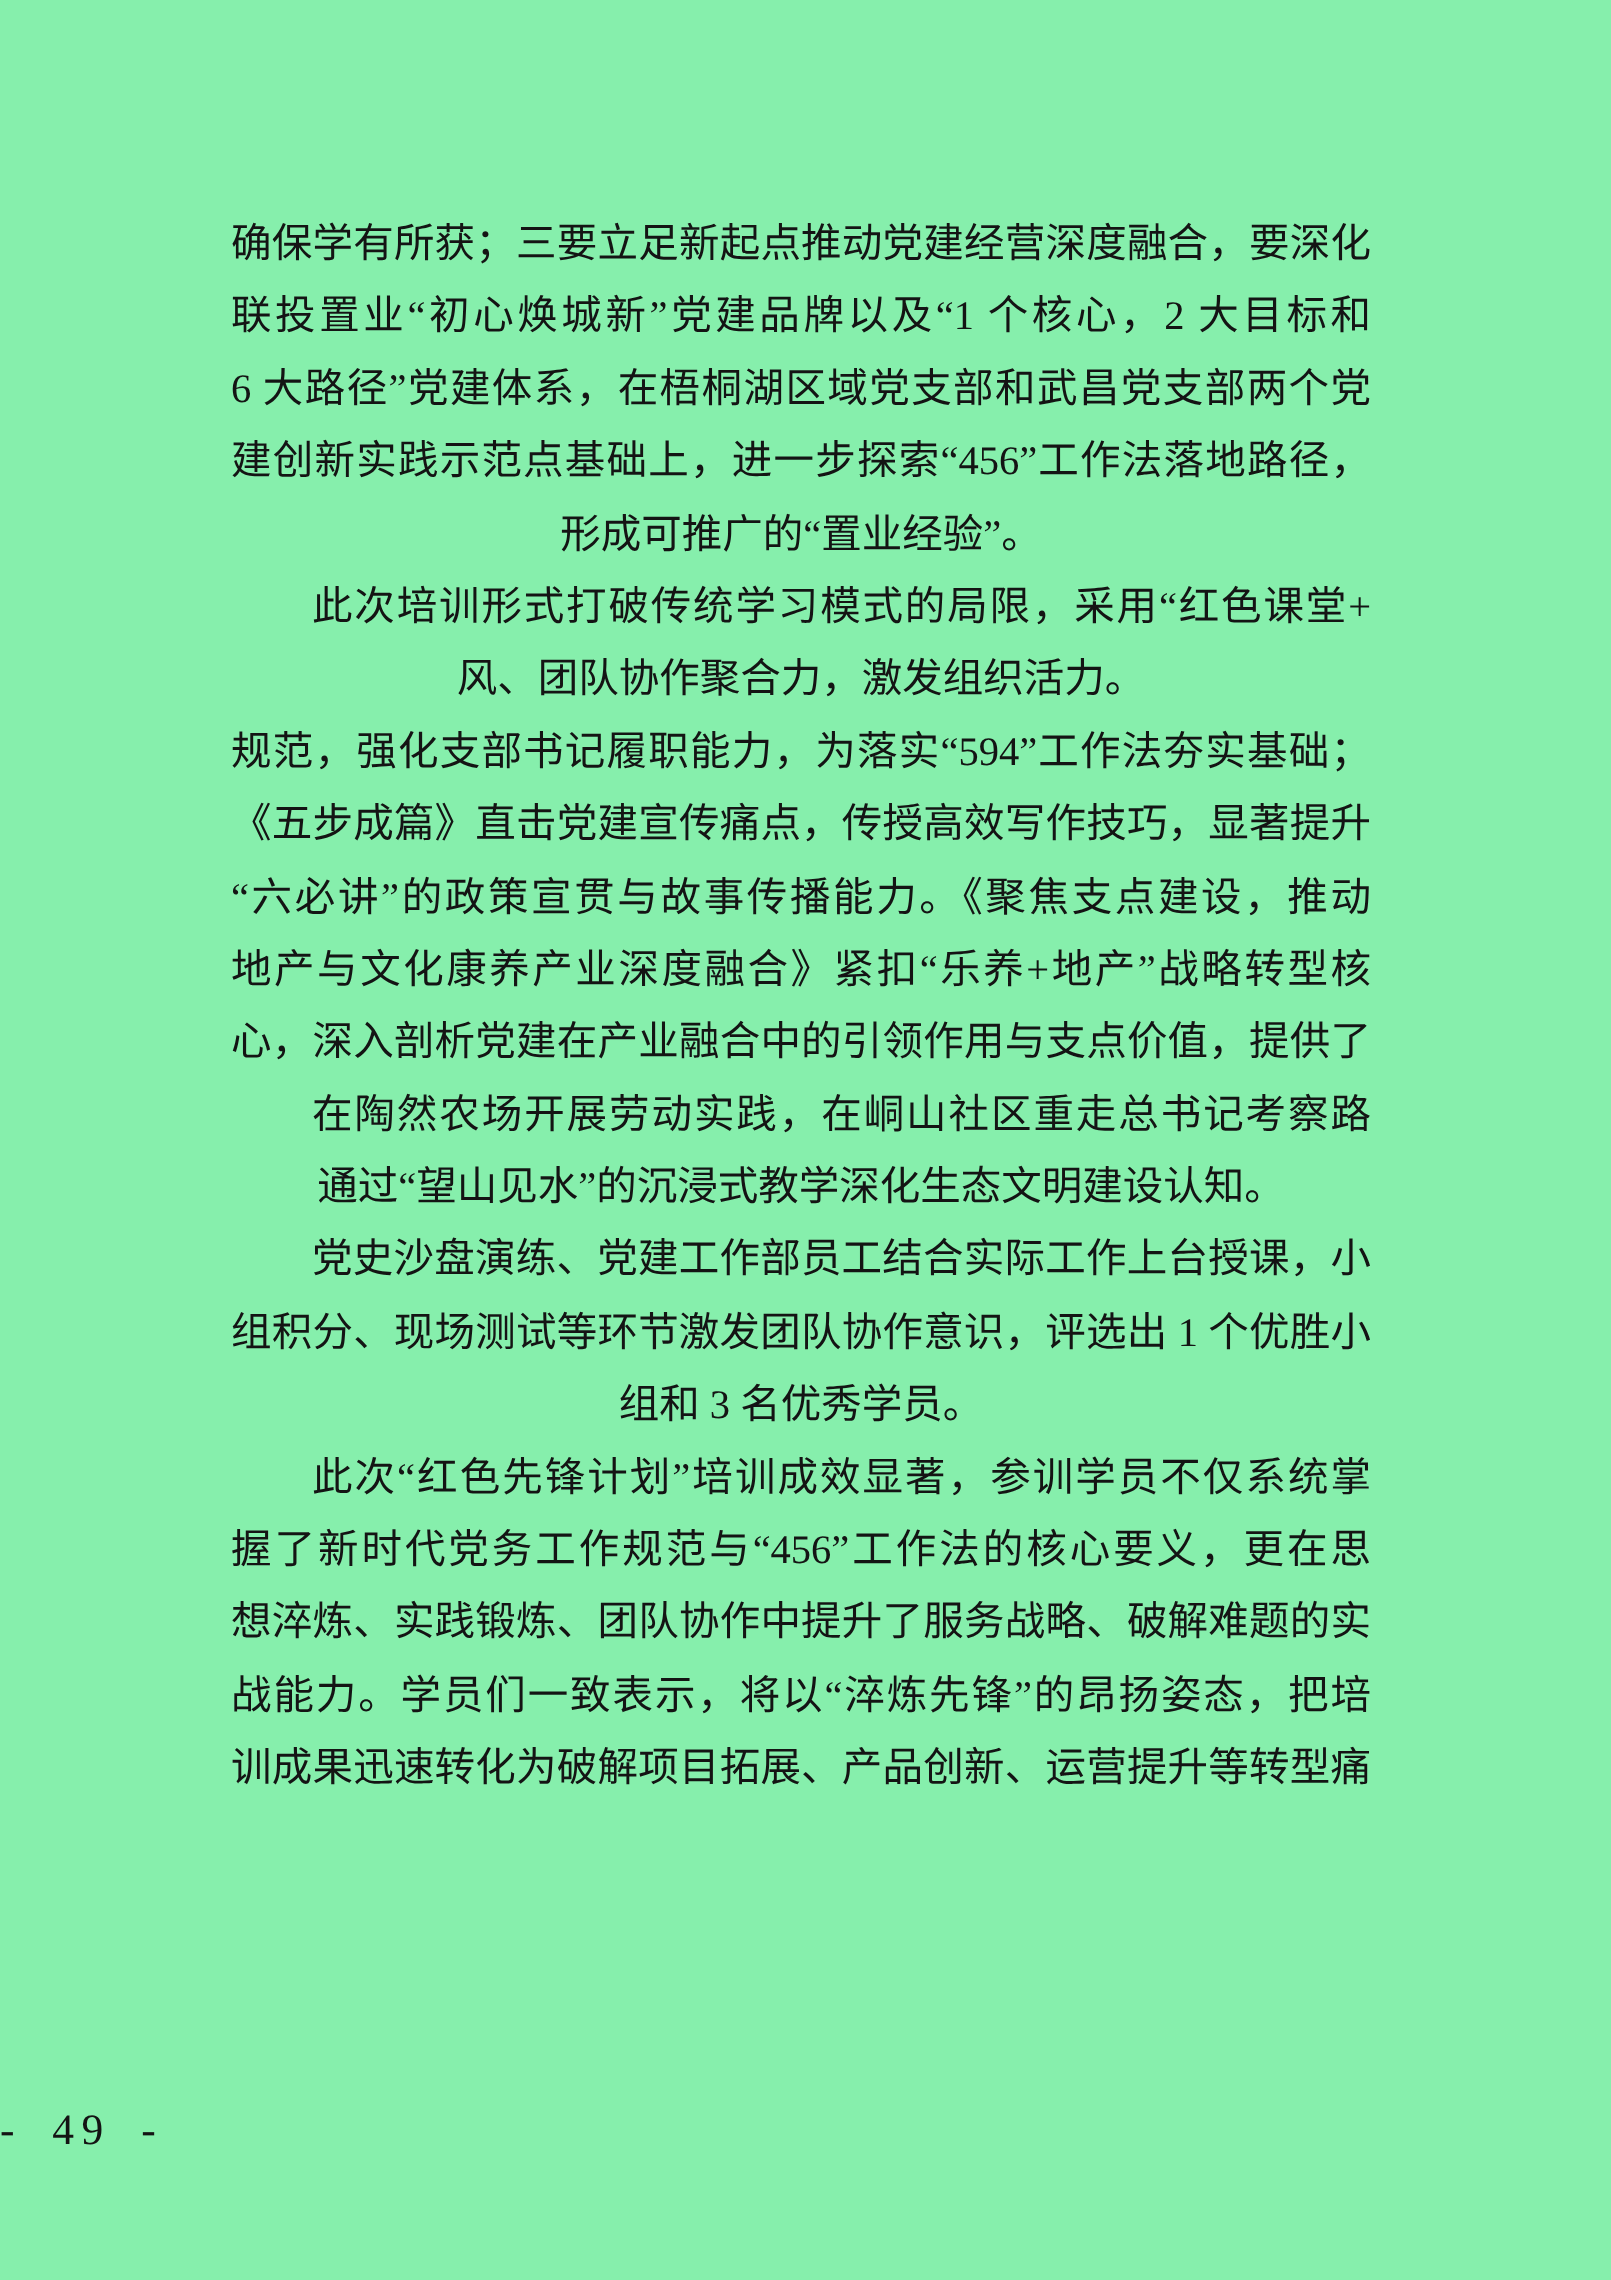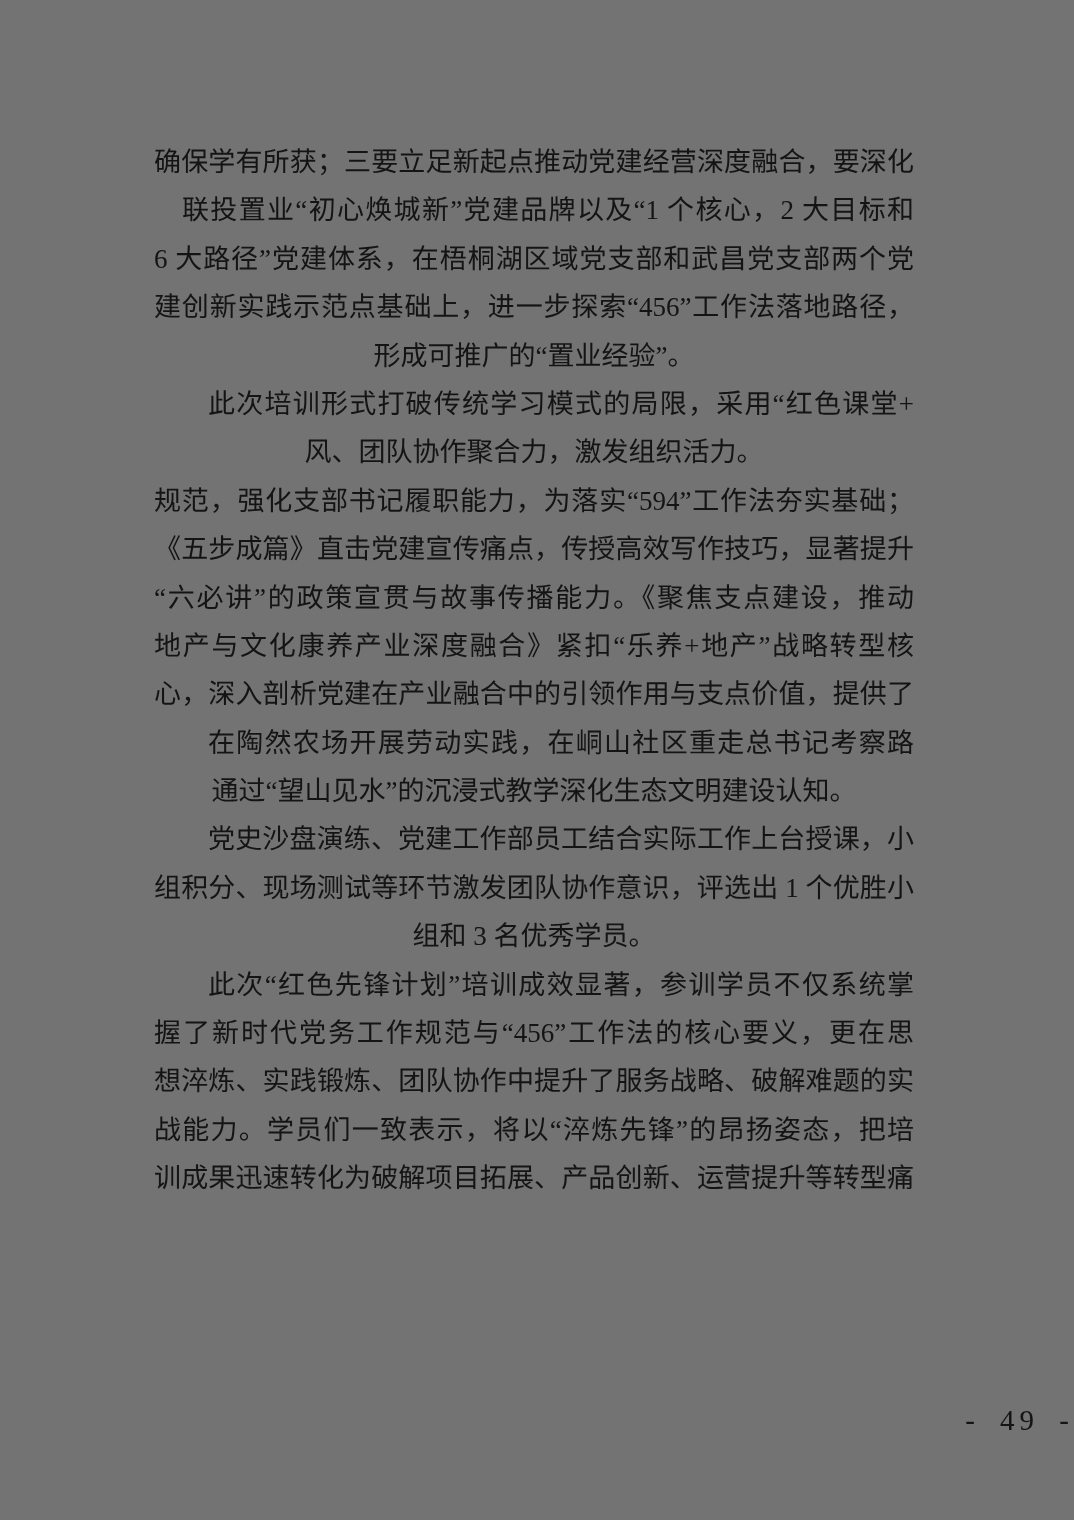--- a/index.html
+++ b/index.html
@@ -36,35 +36,35 @@
     text-justify: inter-character;
   }
   .line.indent {
     text-indent: 54px;
   }
   .page-footer {
     position: absolute;
     left: 0;
     top: 1404px;
     width: 1074px;
-    text-align: right;
+    text-align: left;
     font-size: 29px;
     color: #141414;
     letter-spacing: 5px;
     word-spacing: 8px;
     font-family: "Liberation Serif", "DejaVu Serif", serif;
   }
 </style>
 </head>
 <body>
 
-<div class="doc-page" style="background: #737373;">
+<div class="doc-page" style="background: #86efac;">
   <div class="text-block">
       <div class="line fill" style="color: rgb(20, 20, 20);">确保学有所获；三要立足新起点推动党建经营深度融合，要深化</div>
-      <div class="line fill" style="color: rgb(20, 20, 20); margin-left: 28px;">联投置业“初心焕城新”党建品牌以及“1 个核心，2 大目标和</div>
+      <div class="line fill" style="color: rgb(20, 20, 20);">联投置业“初心焕城新”党建品牌以及“1 个核心，2 大目标和</div>
       <div class="line fill" style="color: rgb(20, 20, 20);">6 大路径”党建体系，在梧桐湖区域党支部和武昌党支部两个党</div>
       <div class="line fill" style="color: rgb(20, 20, 20);">建创新实践示范点基础上，进一步探索“456”工作法落地路径，</div>
       <div class="line" style="color: rgb(20, 20, 20);">形成可推广的“置业经验”。</div>
       <div class="line fill indent" style="color: rgb(20, 20, 20);">此次培训形式打破传统学习模式的局限，采用“红色课堂+</div>
       <div class="line" style="color: rgb(20, 20, 20);">风、团队协作聚合力，激发组织活力。</div>
       <div class="line fill" style="color: rgb(20, 20, 20);">规范，强化支部书记履职能力，为落实“594”工作法夯实基础；</div>
       <div class="line fill" style="color: rgb(20, 20, 20);">《五步成篇》直击党建宣传痛点，传授高效写作技巧，显著提升</div>
       <div class="line fill" style="color: rgb(20, 20, 20);">“六必讲”的政策宣贯与故事传播能力。《聚焦支点建设，推动</div>
       <div class="line fill" style="color: rgb(20, 20, 20);">地产与文化康养产业深度融合》紧扣“乐养+地产”战略转型核</div>
       <div class="line fill" style="color: rgb(20, 20, 20);">心，深入剖析党建在产业融合中的引领作用与支点价值，提供了</div>

